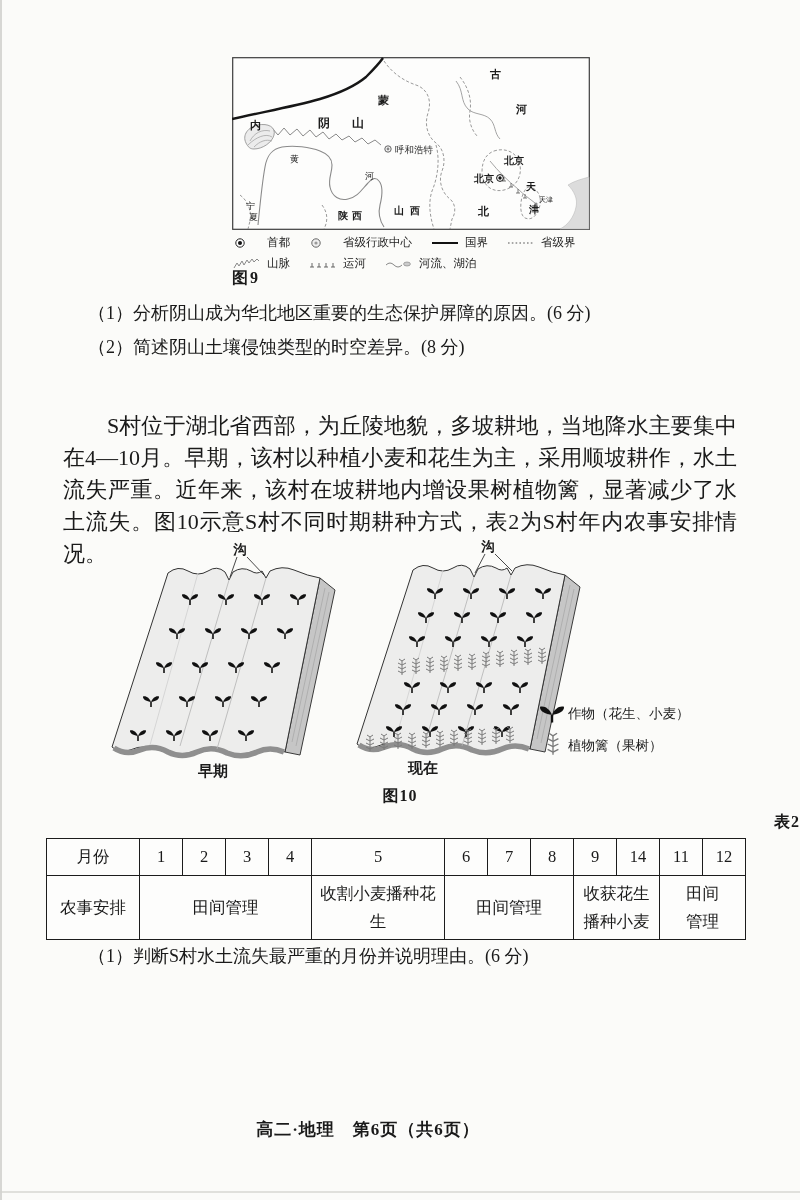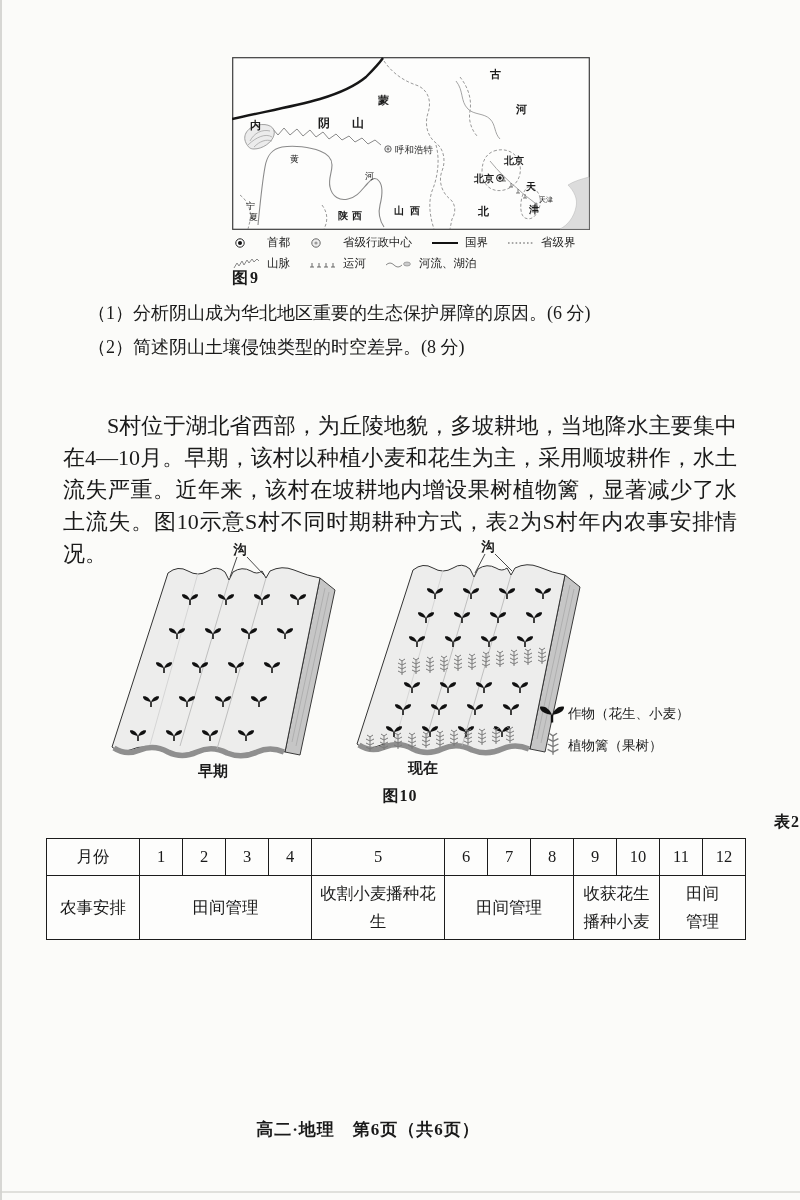--- a/index.html
+++ b/index.html
@@ -330,33 +330,34 @@
           <th class="col-label">月份</th>
         <td class="m-cell">1</td>
             <td class="m-cell">2</td>
             <td class="m-cell">3</td>
             <td class="m-cell">4</td>
             <td class="m-cell m-wide">5</td>
             <td class="m-cell">6</td>
             <td class="m-cell">7</td>
             <td class="m-cell">8</td>
             <td class="m-cell">9</td>
-            <td class="m-cell">10</td>
+            <td class="m-cell">14</td>
             <td class="m-cell">11</td>
             <td class="m-cell">12</td>
           </tr>
         <tr class="r-body" id="tbl-body-row">
           <th class="col-label">农事安排</th>
         <td colspan="4">田间管理</td>
             <td colspan="1">收割小麦播种花生</td>
             <td colspan="3">田间管理</td>
             <td colspan="2">收获花生<br>播种小麦</td>
             <td colspan="2">田间<br>管理</td>
           </tr>
       </tbody>
     </table>
   </div>
 
   <div class="abs q-block q19-items" id="q19-items">
+      <div>（1）判断S村水土流失最严重的月份并说明理由。(6 分)</div>
     </div>
 
   <div class="abs footer">高二·地理　第6页（共6页）</div>
 </div>
 
 </body></html>

